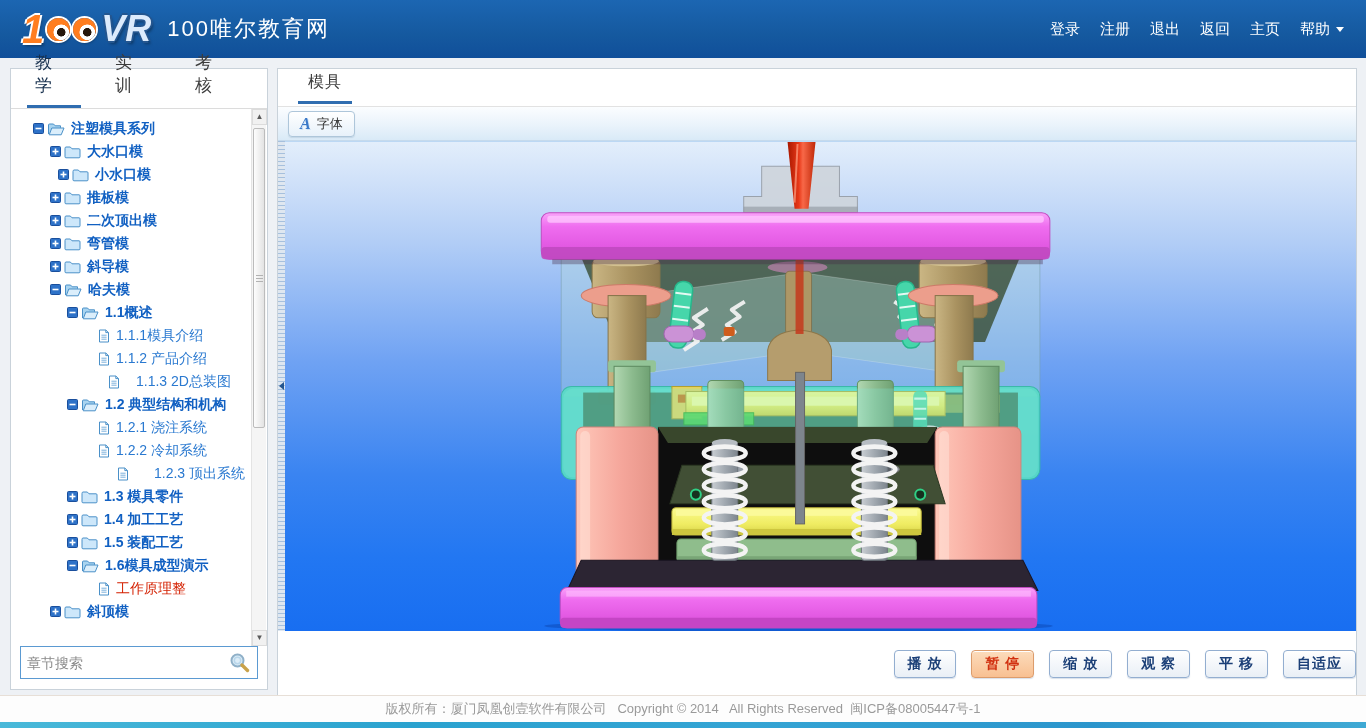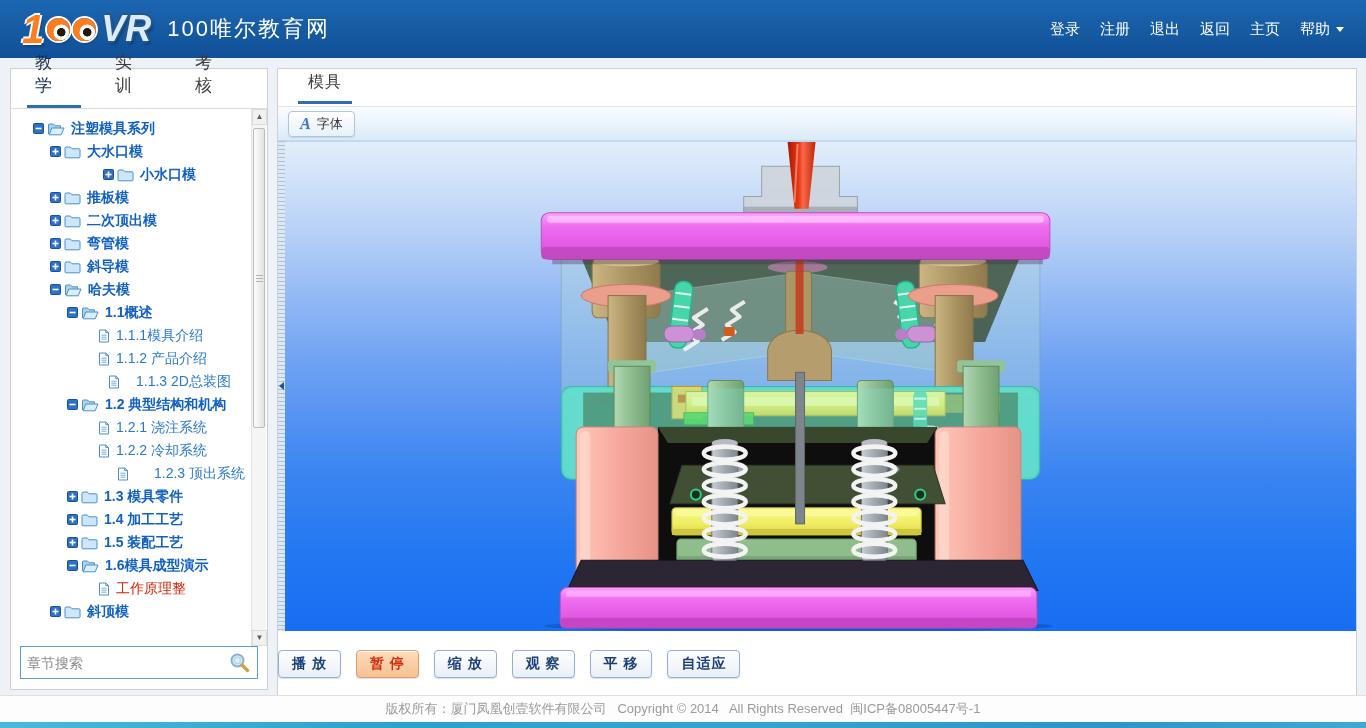--- a/index.html
+++ b/index.html
@@ -70,21 +70,21 @@
   .font-btn .a-icon { font-family:"Liberation Serif","DejaVu Serif",serif; font-style:italic; font-weight:bold;
     font-size:16px; color:#3a78c8; text-shadow:1px 1px 0 #cfe2f4; }
   .viewer-row { height:490px; display:flex; }
   .divider { width:7px; background:#dfe7f0 repeating-linear-gradient(180deg, rgba(120,160,205,.55) 0 1px, transparent 1px 4px);
     position:relative; cursor:pointer; }
   .divider .collapse-arrow { position:absolute; top:50%; left:1px; margin-top:-4px; width:0; height:0;
     border-top:4px solid transparent; border-bottom:4px solid transparent; border-right:5px solid #24568f; }
   .viewer { flex:1; position:relative; border-top:1px solid #bcd8f4; cursor:move;
     background:linear-gradient(180deg,#e3eefb 0%,#b3cef6 20%,#6fa2f3 45%,#3a84f1 68%,#2277f2 85%,#186ef1 100%); }
   .viewer svg { position:absolute; left:0; top:0; width:100%; height:100%; }
-  .controls-bar { height:65px; display:flex; align-items:center; justify-content:flex-start; gap:15px; background:#fff; }
+  .controls-bar { height:65px; display:flex; align-items:center; justify-content:flex-end; gap:15px; background:#fff; }
   .ctrl-btn { padding:4px 13px; font-size:14px; font-weight:bold; color:#1b3f77; letter-spacing:1px; cursor:pointer;
     border:1px solid #93aed0; border-radius:4px; background:linear-gradient(180deg,#ffffff,#e9eff6);
     box-shadow:inset 0 1px 0 #fff, 0 1px 1px rgba(100,130,170,.25); white-space:pre; }
   .ctrl-btn.active { color:#d1300f; border-color:#dc9c6c; background:linear-gradient(180deg,#fcdcbc,#f8c092); }
 
   
   .footer { position:absolute; left:0; top:695px; width:1366px; height:33px; background:#fdfdfd; border-top:1px solid #e7dfd7; }
   .footer-text { height:26px; line-height:26px; text-align:center; font-size:13px; color:#9a9a9a; white-space:pre; }
   .footer-strip { height:7px; background:linear-gradient(90deg,#49b9d9 0%,#2aa2cf 30%,#34a4d4 55%,#2b95cc 80%,#3fa9d4 100%); }
 </style>
@@ -154,21 +154,21 @@
             </svg>
           </span>
           <span class="ticon">
             <svg width="17" height="14">
               <path d="M1,3.5 Q1,2 2,2 L6.3,2 L8,3.8 L15,3.8 Q16,3.8 16,4.8 L16,11.8 Q16,12.8 15,12.8 L2,12.8 Q1,12.8 1,11.8 Z" fill="#cde7fa" stroke="#4a90c8"></path>
               <line x1="1.5" y1="5.6" x2="15.5" y2="5.6" stroke="#9ccae e" stroke-opacity=".7"></line>
             </svg>
           </span>
           <span class="lbl">大水口模</span>
         </div>
-        <div class="tree-row folder" style="padding-left: 39px; margin-left: 45px;">
+        <div class="tree-row folder" style="padding-left: 39px;">
           <span class="exp">
             <svg width="11" height="11">
               <rect x="0.5" y="0.5" width="10" height="10" rx="1" fill="#2e72c8" stroke="#1a4f9c"></rect>
               <line x1="2.5" y1="5.5" x2="8.5" y2="5.5" stroke="#fff" stroke-width="1.6"></line>
               <line x1="5.5" y1="2.5" x2="5.5" y2="8.5" stroke="#fff" stroke-width="1.6"></line>
             </svg>
           </span>
           <span class="ticon">
             <svg width="17" height="14">
               <path d="M1,3.5 Q1,2 2,2 L6.3,2 L8,3.8 L15,3.8 Q16,3.8 16,4.8 L16,11.8 Q16,12.8 15,12.8 L2,12.8 Q1,12.8 1,11.8 Z" fill="#cde7fa" stroke="#4a90c8"></path>

